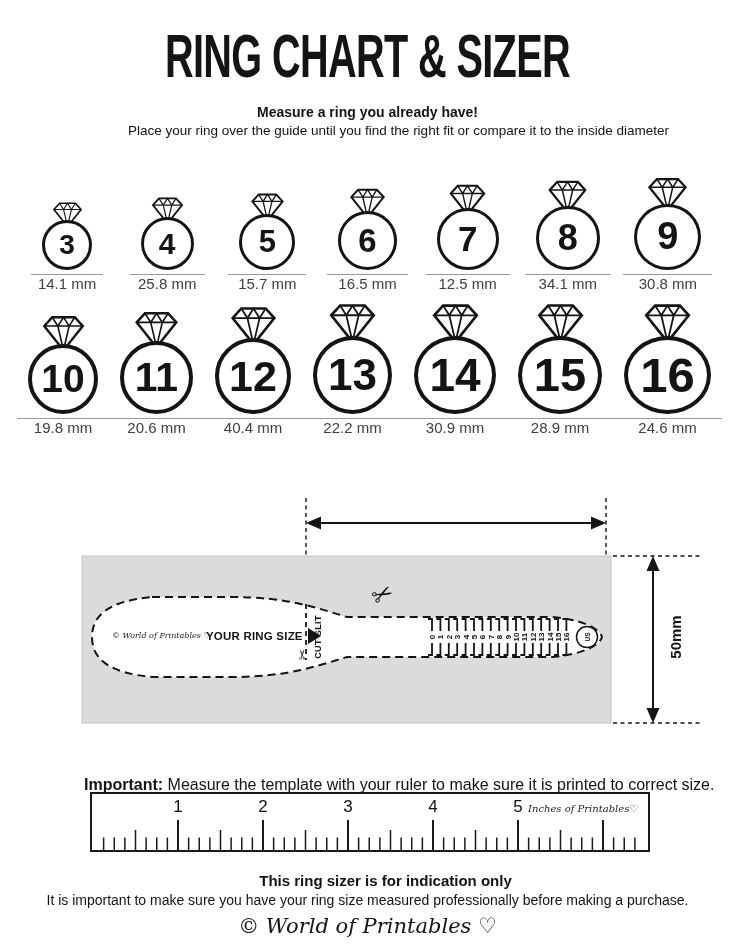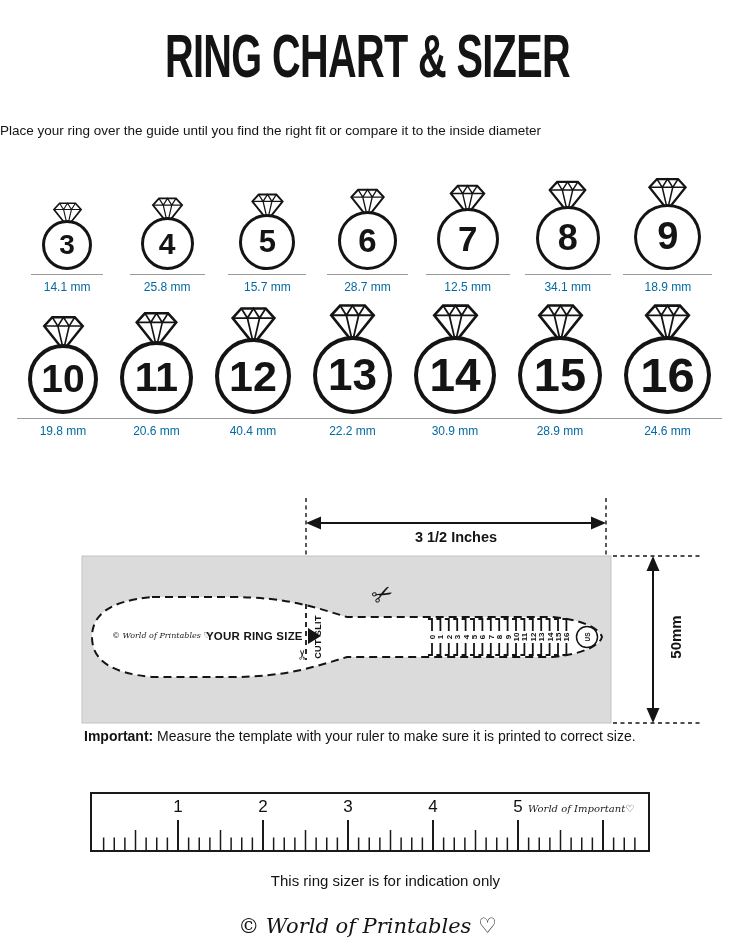--- a/index.html
+++ b/index.html
@@ -6,32 +6,32 @@
   .page{position:relative;width:735px;height:951px;background:#fff;overflow:hidden;
         font-family:"Liberation Sans",sans-serif;color:#141414;}
   .page *{box-sizing:border-box;}
 
   
   .title{position:absolute;top:20px;left:0;width:735px;text-align:center;
          font-size:62px;font-weight:bold;letter-spacing:-1px;
          transform:scaleX(0.64);transform-origin:50% 50%;white-space:nowrap;}
   .sub-bold{position:absolute;top:104px;left:0;width:735px;text-align:center;
             font-size:14px;font-weight:bold;}
-  .sub{position:absolute;top:123px;left:0;width:669px;text-align:left;font-size:13.5px;}
+  .sub{position:absolute;top:123px;left:0;width:669px;text-align:right;font-size:13.5px;}
 
   
   .ring-row{position:absolute;left:17px;width:701px;display:flex;}
   .ring-row-1{top:176px;}
   .ring-row-2{top:302px;}
   .ring-fig{flex:1;display:flex;flex-direction:column;align-items:center;}
   .ring-top{display:flex;flex-direction:column;align-items:center;justify-content:flex-end;}
   .ring-circle{border-style:solid;border-color:#141414;border-radius:50%;background:#fff;
                display:flex;align-items:center;justify-content:center;font-weight:bold;z-index:1;}
   .ring-line{height:1px;background:#9a9a9a;margin-top:4px;}
-  .ring-label{margin-top:5px;font-size:12px;color:#0369a1;}
+  .ring-label{font-size:15px;color:#404040;}
 
   
   .sizer{position:absolute;top:488px;left:0;width:735px;height:250px;}
   .sizer svg.bg{position:absolute;left:0;top:0;}
   .dim-label{position:absolute;left:306px;top:41px;width:300px;text-align:center;
              font-size:14.5px;font-weight:bold;}
   .sizer-brand{position:absolute;left:112px;top:143px;font-size:8px;font-style:italic;
                font-family:"DejaVu Serif",serif;white-space:nowrap;color:#222;}
   .yrs-wrap{position:absolute;left:206px;top:140px;display:flex;align-items:center;gap:5px;}
   .yrs-label{font-size:11.5px;font-weight:bold;letter-spacing:.2px;white-space:nowrap;}
@@ -47,44 +47,45 @@
   .sizer-num{position:absolute;width:18px;height:18px;display:flex;align-items:center;
              justify-content:center;transform:rotate(-90deg);font-size:8px;font-weight:bold;}
   .us-label{position:absolute;left:580px;top:142px;width:14px;height:14px;display:flex;
             align-items:center;justify-content:center;transform:rotate(-90deg);
             font-size:6.5px;font-weight:bold;}
   .mm-label{position:absolute;left:647px;top:129px;width:56px;height:40px;display:flex;
             align-items:center;justify-content:center;transform:rotate(-90deg);
             font-size:15px;font-weight:bold;}
 
   
-  .important{position:absolute;left:84px;top:728px;font-size:14px;}
+  .important{position:absolute;left:84px;top:776px;font-size:16px;}
   .important b{font-weight:bold;}
 
   
   .ruler{position:absolute;left:90px;top:792px;width:560px;height:60px;
          border:2px solid #1a1a1a;background:#fff;}
   .ruler-ticks{position:absolute;left:0;bottom:0;}
   .ruler-num{position:absolute;top:3px;width:20px;text-align:center;font-size:17px;color:#111;}
   .ruler-brand{position:absolute;left:436px;top:9px;width:116px;font-size:10px;font-style:italic;
                font-family:"DejaVu Serif",serif;white-space:nowrap;color:#222;}
 
   
   .footer-bold{position:absolute;top:872px;left:0;width:735px;text-align:center;
-               font-size:15px;font-weight:normal;padding-left:36px;}
+               font-size:15px;font-weight:bold;padding-left:36px;}
   .footer-text{position:absolute;top:892px;left:0;width:735px;text-align:center;font-size:14px;}
   .footer-brand{position:absolute;top:914px;left:0;width:735px;text-align:center;
                 font-size:21px;font-style:italic;font-family:"DejaVu Serif",serif;}
 </style>
 </head>
 <body>
 
 <div class="page">
 
   <div class="title">RING CHART &amp; SIZER</div>
+  <div class="sub-bold">Measure a ring you already have!</div>
   <div class="sub">Place your ring over the guide until you find the right fit or compare it to the inside diameter</div>
 
   <div class="ring-row ring-row-1">
       <div class="ring-fig">
         <div class="ring-top" style="height: 94px;">
           <svg width="35" height="26" viewBox="0 0 60 46" style="margin-bottom: -7px;">
             <polygon points="6,15 16,4 44,4 54,15 30,45" fill="#fff" stroke="#141414" stroke-width="3"></polygon>
             <path d="M6,15 H54 M16,4 L23,15 L30,4 L37,15 L44,4 M23,15 L30,45 M37,15 L30,45" fill="none" stroke="#141414" stroke-width="2"></path>
           </svg>
           <div class="ring-circle" style="width: 50px; height: 50px; border-width: 3px; font-size: 28px;">3</div>
@@ -116,21 +117,21 @@
       </div>
       <div class="ring-fig">
         <div class="ring-top" style="height: 94px;">
           <svg width="41" height="31" viewBox="0 0 60 46" style="margin-bottom: -7px;">
             <polygon points="6,15 16,4 44,4 54,15 30,45" fill="#fff" stroke="#141414" stroke-width="3"></polygon>
             <path d="M6,15 H54 M16,4 L23,15 L30,4 L37,15 L44,4 M23,15 L30,45 M37,15 L30,45" fill="none" stroke="#141414" stroke-width="2"></path>
           </svg>
           <div class="ring-circle" style="width: 59px; height: 59px; border-width: 3px; font-size: 33px;">6</div>
         </div>
         <div class="ring-line" style="width: 81px;"></div>
-        <div class="ring-label">28.7 mm</div>
+        <div class="ring-label">16.5 mm</div>
       </div>
       <div class="ring-fig">
         <div class="ring-top" style="height: 94px;">
           <svg width="43" height="32" viewBox="0 0 60 46" style="margin-bottom: -7px;">
             <polygon points="6,15 16,4 44,4 54,15 30,45" fill="#fff" stroke="#141414" stroke-width="3"></polygon>
             <path d="M6,15 H54 M16,4 L23,15 L30,4 L37,15 L44,4 M23,15 L30,45 M37,15 L30,45" fill="none" stroke="#141414" stroke-width="2"></path>
           </svg>
           <div class="ring-circle" style="width: 62px; height: 62px; border-width: 3px; font-size: 35px;">7</div>
         </div>
         <div class="ring-line" style="width: 84px;"></div>
@@ -149,21 +150,21 @@
       </div>
       <div class="ring-fig">
         <div class="ring-top" style="height: 94px;">
           <svg width="47" height="35" viewBox="0 0 60 46" style="margin-bottom: -7px;">
             <polygon points="6,15 16,4 44,4 54,15 30,45" fill="#fff" stroke="#141414" stroke-width="3"></polygon>
             <path d="M6,15 H54 M16,4 L23,15 L30,4 L37,15 L44,4 M23,15 L30,45 M37,15 L30,45" fill="none" stroke="#141414" stroke-width="2"></path>
           </svg>
           <div class="ring-circle" style="width: 67px; height: 67px; border-width: 3px; font-size: 38px;">9</div>
         </div>
         <div class="ring-line" style="width: 89px;"></div>
-        <div class="ring-label">18.9 mm</div>
+        <div class="ring-label">30.8 mm</div>
       </div>
     </div>
   <div class="ring-row ring-row-2">
       <div class="ring-fig">
         <div class="ring-top" style="height: 112px;">
           <svg width="49" height="37" viewBox="0 0 60 46" style="margin-bottom: -7px;">
             <polygon points="6,15 16,4 44,4 54,15 30,45" fill="#fff" stroke="#141414" stroke-width="3"></polygon>
             <path d="M6,15 H54 M16,4 L23,15 L30,4 L37,15 L44,4 M23,15 L30,45 M37,15 L30,45" fill="none" stroke="#141414" stroke-width="2"></path>
           </svg>
           <div class="ring-circle" style="width: 70px; height: 70px; border-width: 4px; font-size: 39px;">10</div>
@@ -293,21 +294,20 @@
 
       <circle cx="587" cy="149" r="10.5" fill="none" stroke="#141414" stroke-width="1.5"></circle>
 
       <line x1="613" y1="68" x2="702" y2="68" stroke="#141414" stroke-width="1.4" stroke-dasharray="4 3.5"></line>
       <line x1="613" y1="235" x2="702" y2="235" stroke="#141414" stroke-width="1.4" stroke-dasharray="4 3.5"></line>
       <line x1="653" y1="80" x2="653" y2="223" stroke="#141414" stroke-width="2"></line>
       <polygon points="653,68 646.5,83 659.5,83" fill="#141414"></polygon>
       <polygon points="653,235 646.5,220 659.5,220" fill="#141414"></polygon>
     </svg>
 
-    <div class="dim-label">3 1/2 Inches</div>
     <div class="sizer-brand">© World of Printables ♡</div>
     <div class="yrs-wrap">
       <span class="yrs-label">YOUR RING SIZE</span>
       <span class="tri"></span>
     </div>
     <div class="cut-slit">CUT SLIT</div>
     <div class="scissors-big">✂</div>
     <div class="scissors-small">✂</div>
     <div class="us-label">US</div>
     <div class="mm-label">50mm</div>
@@ -379,24 +379,25 @@
         <line x1="457.875" y1="56" x2="457.875" y2="43.5" stroke="#1a1a1a" stroke-width="1.5"></line>
         <line x1="468.5" y1="56" x2="468.5" y2="36" stroke="#1a1a1a" stroke-width="1.5"></line>
         <line x1="479.125" y1="56" x2="479.125" y2="43.5" stroke="#1a1a1a" stroke-width="1.5"></line>
         <line x1="489.75" y1="56" x2="489.75" y2="43.5" stroke="#1a1a1a" stroke-width="1.5"></line>
         <line x1="500.375" y1="56" x2="500.375" y2="43.5" stroke="#1a1a1a" stroke-width="1.5"></line>
         <line x1="511" y1="56" x2="511" y2="26" stroke="#1a1a1a" stroke-width="2"></line>
         <line x1="521.625" y1="56" x2="521.625" y2="43.5" stroke="#1a1a1a" stroke-width="1.5"></line>
         <line x1="532.25" y1="56" x2="532.25" y2="43.5" stroke="#1a1a1a" stroke-width="1.5"></line>
         <line x1="542.875" y1="56" x2="542.875" y2="43.5" stroke="#1a1a1a" stroke-width="1.5"></line>
       </svg>
-    <div class="ruler-brand">World of Important♡</div>
+    <div class="ruler-brand">Inches of Printables♡</div>
   <div class="ruler-num" style="left: 76px;">1</div>
       <div class="ruler-num" style="left: 161px;">2</div>
       <div class="ruler-num" style="left: 246px;">3</div>
       <div class="ruler-num" style="left: 331px;">4</div>
       <div class="ruler-num" style="left: 416px;">5</div>
     </div>
 
   <div class="footer-bold">This ring sizer is for indication only</div>
+  <div class="footer-text">It is important to make sure you have your ring size measured professionally before making a purchase.</div>
   <div class="footer-brand">© World of Printables ♡</div>
 
 </div>
 
 </body></html>

